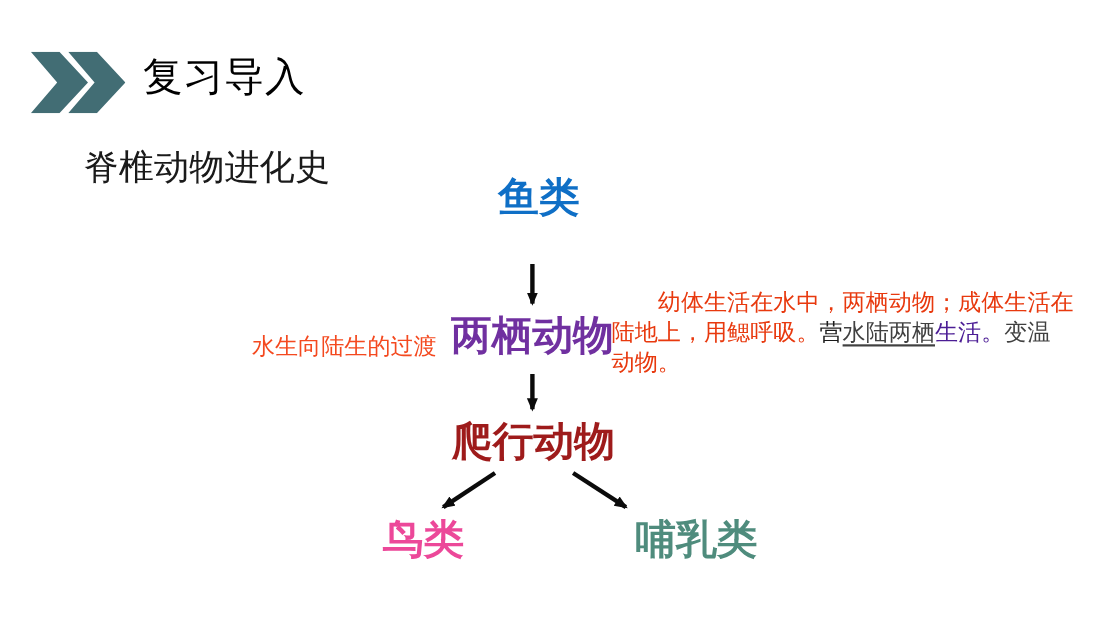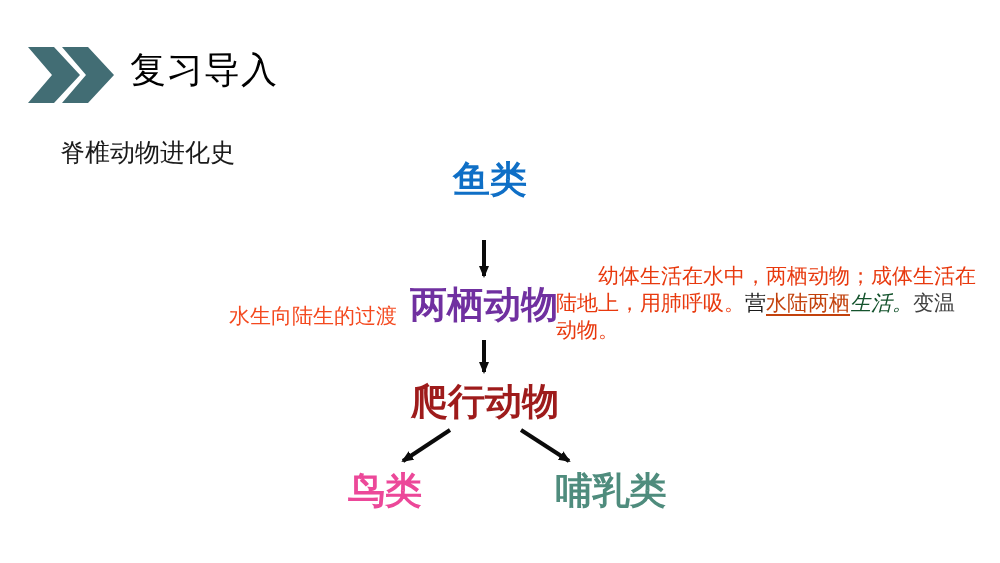--- a/index.html
+++ b/index.html
@@ -7,32 +7,32 @@
     position:relative;width:1000px;height:563px;background:#ffffff;overflow:hidden;
     font-family:"Liberation Sans",sans-serif;
     margin-top:23px;
   }
   .chev-icon{position:absolute;left:28px;top:24px;width:86px;height:56px;}
   .page-title{
     position:absolute;left:130px;top:26px;font-size:36px;line-height:42px;
     font-weight:500;color:#000;letter-spacing:1px;white-space:nowrap;margin:0;
   }
   .subtitle{
-    position:absolute;left:60px;top:114px;font-size:25px;line-height:30px;
+    position:absolute;left:76px;top:114px;font-size:32px;line-height:30px;
     color:#1a1a1a;white-space:nowrap;
   }
   .node{
     position:absolute;transform:translateX(-50%);font-weight:700;font-size:37px;
     line-height:36px;white-space:nowrap;
   }
   .node-fish{left:490px;top:139px;}
   .node-amphibian{left:484px;top:264px;}
   .node-reptile{left:485px;top:361px;}
   .node-bird{left:385px;top:450px;}
-  .node-mammal{left:591px;top:450px;padding-left:40px;}
+  .node-mammal{left:613px;top:450px;padding-left:40px;}
   .side-label{
     position:absolute;left:229px;top:279px;font-size:21px;line-height:27px;white-space:nowrap;
   }
   .note{
     position:absolute;left:556px;top:239px;width:436px;font-size:21px;line-height:27px;
   }
   .note-line{white-space:nowrap;}
   .note-line.indent{text-indent:2em;}
   .u{text-decoration:underline;text-decoration-thickness:2px;text-underline-offset:4px;}
   .arrows{position:absolute;left:0;top:0;pointer-events:none;}
@@ -60,21 +60,21 @@
   <div class="node node-reptile" style="color: rgb(158, 27, 27);">爬行动物</div>
 
   <div class="node node-bird" style="color: #ec4899;">鸟类</div>
 
   <div class="node node-mammal" style="color: rgb(79, 140, 125);">哺乳类</div>
 
   <div class="side-label" style="color: rgb(244, 73, 31);">水生向陆生的过渡</div>
 
   <div class="note">
     <div class="note-line indent"><span style="color: rgb(232, 57, 14);">幼体生活在水中，两栖动物；成体生活在</span></div>
-    <div class="note-line"><span style="color: rgb(232, 57, 14);">陆地上，用肺呼吸。</span><span style="color: rgb(26, 26, 26);">营</span><span class="u" style="color: #c2410c;">水陆两栖</span><span style="color: #14532d; font-style: italic;">生活。</span><span style="color: #404040;">变温</span></div>
+    <div class="note-line"><span style="color: rgb(232, 57, 14);">陆地上，用鳃呼吸。</span><span style="color: rgb(26, 26, 26);">营</span><span class="u" style="color: #404040;">水陆两栖</span><span style="color: #4c1d95;">生活。</span><span style="color: #404040;">变温</span></div>
     <div class="note-line"><span style="color: rgb(232, 57, 14);">动物。</span></div>
   </div>
 
   <svg class="arrows" width="1000" height="563" viewBox="0 0 1000 563" aria-hidden="true">
     <defs>
       <marker id="ah" markerUnits="userSpaceOnUse" markerWidth="14" markerHeight="12" refX="10" refY="5" orient="auto">
         <path class="ah" d="M0,0 L12,5 L0,10 Z"></path>
       </marker>
     </defs>
     <line x1="484" y1="217" x2="484" y2="253" marker-end="url(#ah)"></line>

